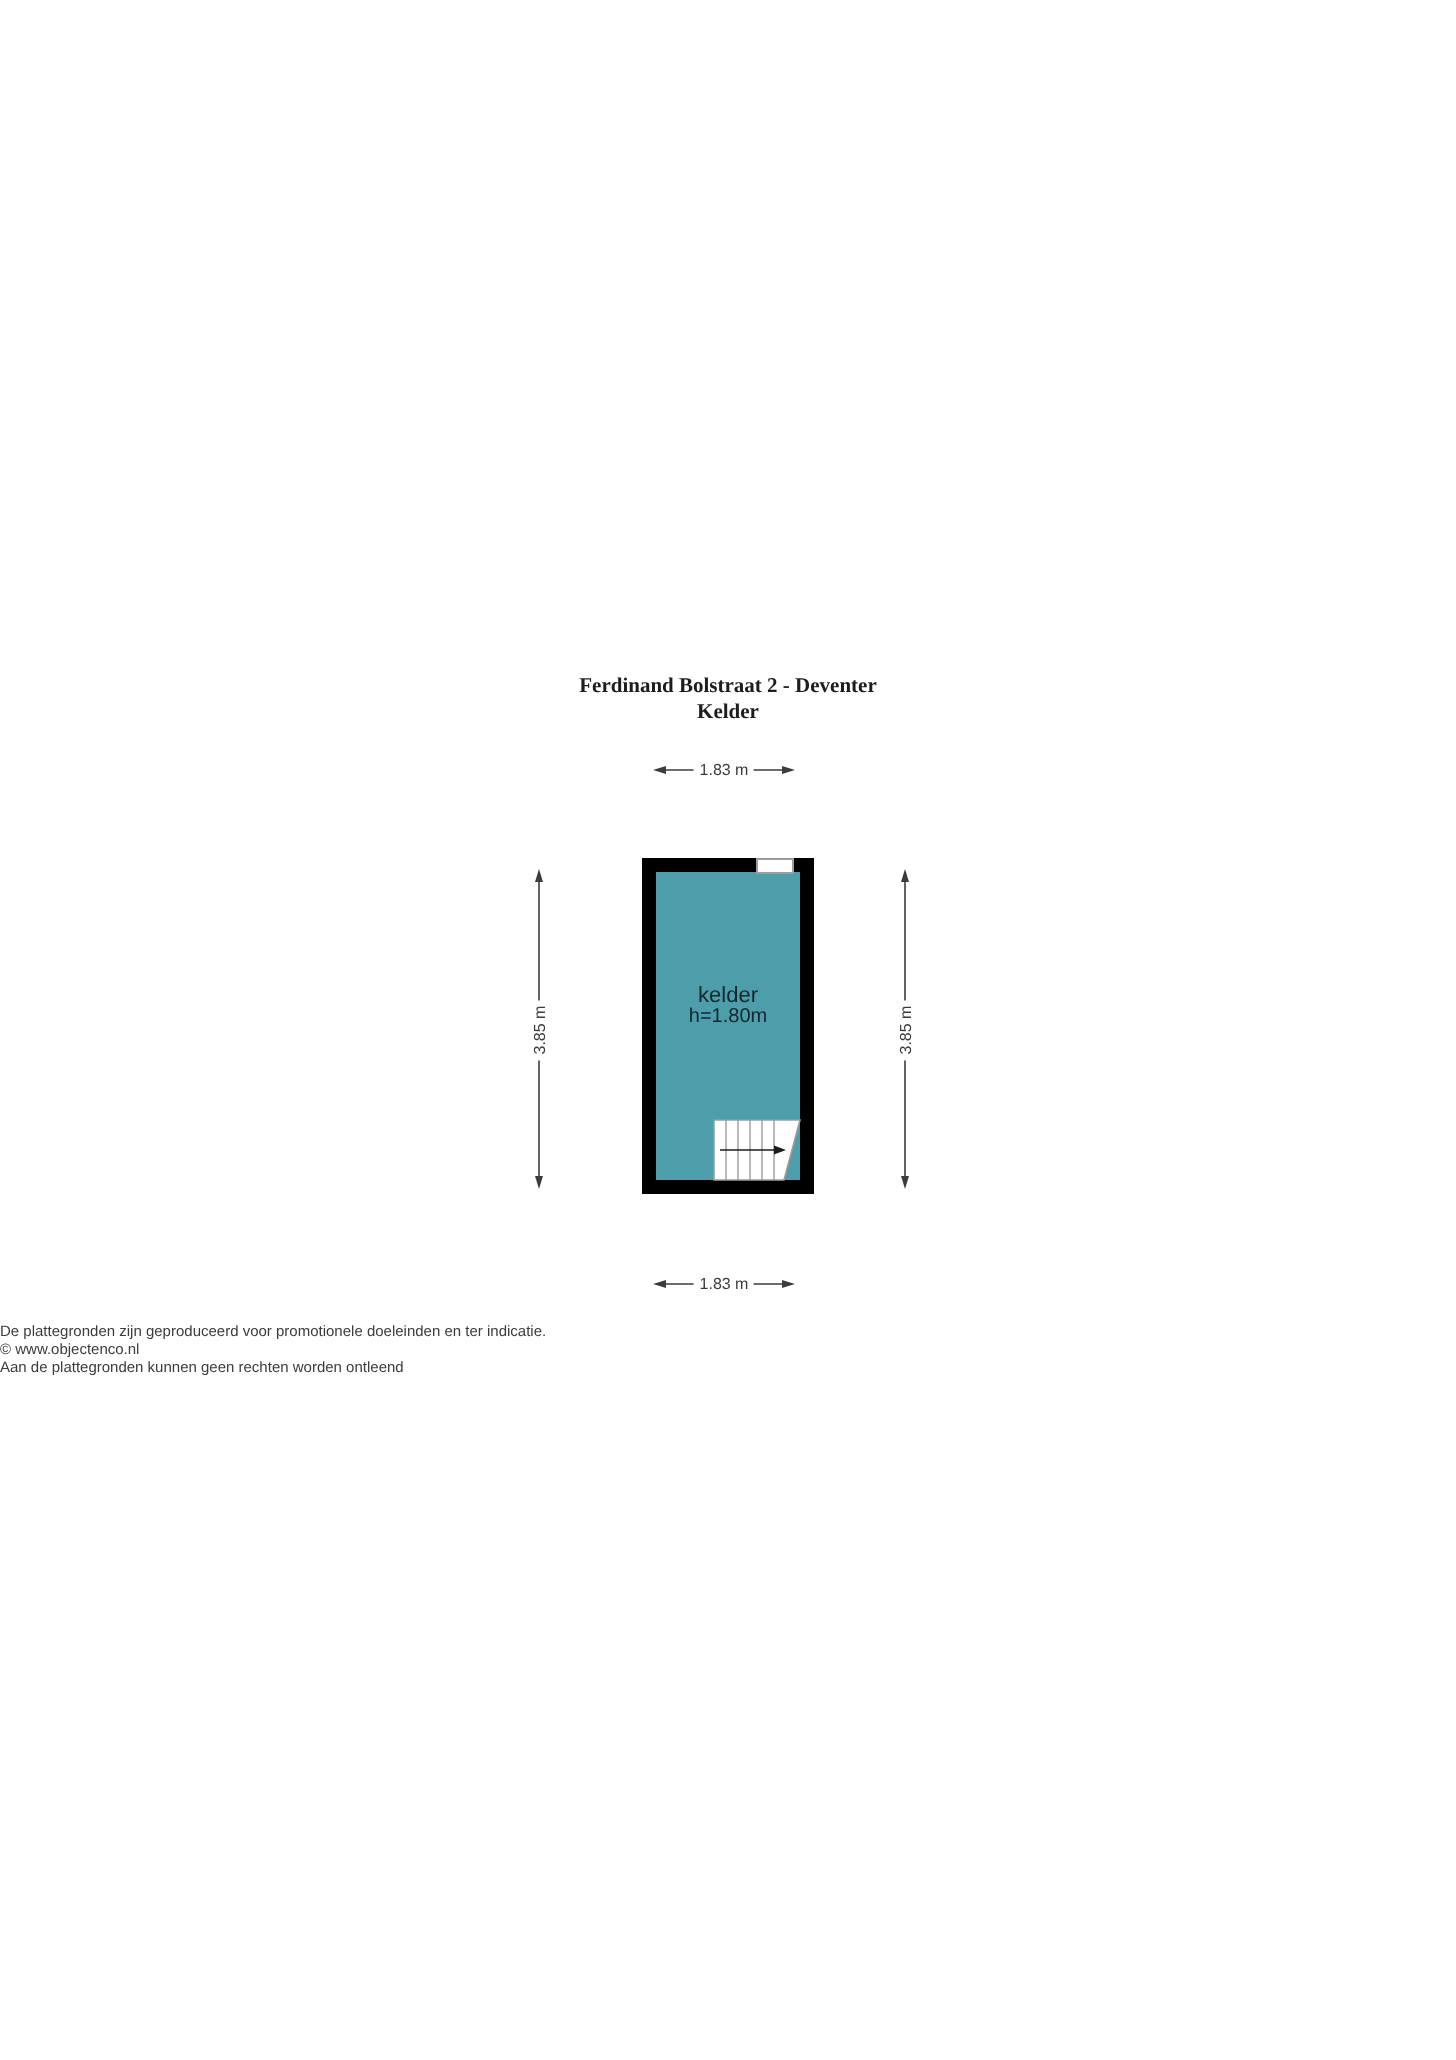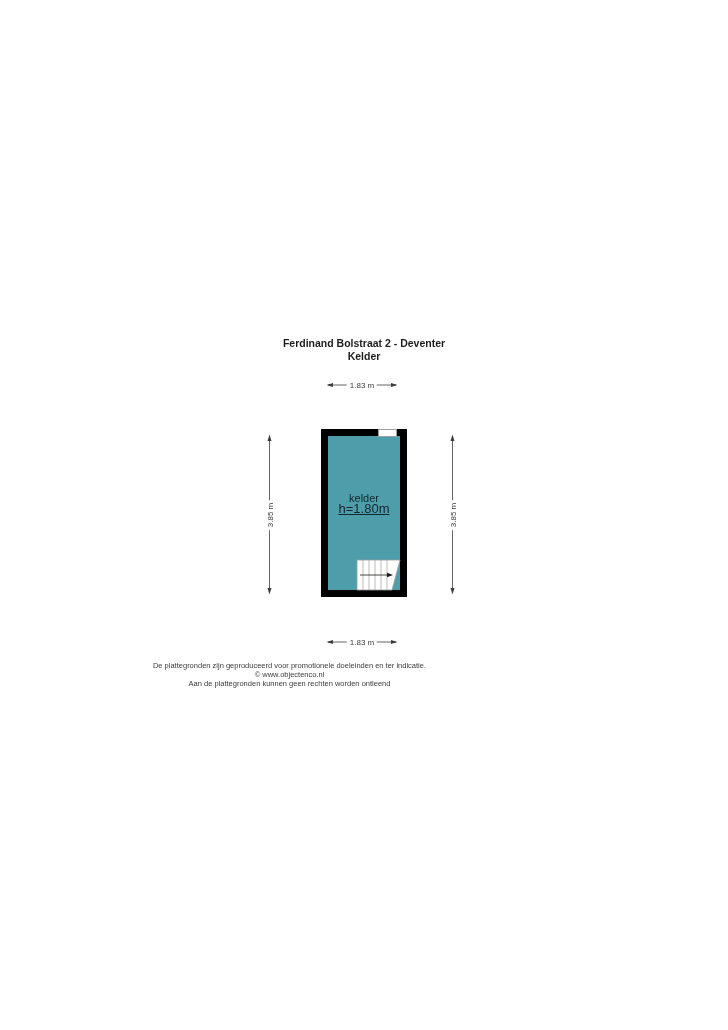--- a/index.html
+++ b/index.html
@@ -5,43 +5,43 @@
   * { margin:0; padding:0; box-sizing:border-box; }
   html,body { background:#ffffff; }
   body { font-family:"Liberation Sans", sans-serif; color:#1d1d1b; }
   .page {
     position:relative; width:728px; height:1030px;
     background:#ffffff; overflow:hidden; margin:0 auto;
   }
   .title-block {
     position:absolute; top:337px; left:0; width:728px;
     text-align:center; font-size:10.5px; font-weight:bold;
-    line-height:13px; color:#1d1d1b;
+    line-height:13px; color:#1d1d1b;font-family:Liberation Serif, serif;
   }
   
   .dim { position:absolute; }
   .dim svg { display:block; }
   .dim-label {
     position:absolute; left:50%; top:50%;
     transform:translate(-50%,-50%);
     background:#ffffff; padding:0 3px;
     font-size:8px; color:#3c3c3b; white-space:nowrap;
   }
   .dim-label.vertical { transform:translate(-50%,-50%) rotate(-90deg); }
   
   .floorplan { position:absolute; left:321px; top:429px; width:86px; height:168px; }
   .room-label-block {
     position:absolute; left:328px; top:492px; width:72px;
     text-align:center; color:#15262c; line-height:12px;
   }
   .room-name { font-size:11px; }
-  .room-height { font-size:13px; line-height:9px;text-decoration:underline; }
+  .room-height { font-size:10px; line-height:9px; }
   .footer {
     position:absolute; top:661px; left:0; width:579px;
-    text-align:center; font-size:7.5px; line-height:9px; color:#3c3c3b;
+    text-align:left; font-size:7.5px; line-height:9px; color:#3c3c3b;
   }
 </style>
 </head>
 <body>
 
 <div class="page">
 
   <div class="title-block">
     <div>Ferdinand Bolstraat 2 - Deventer</div>
     <div>Kelder</div>

